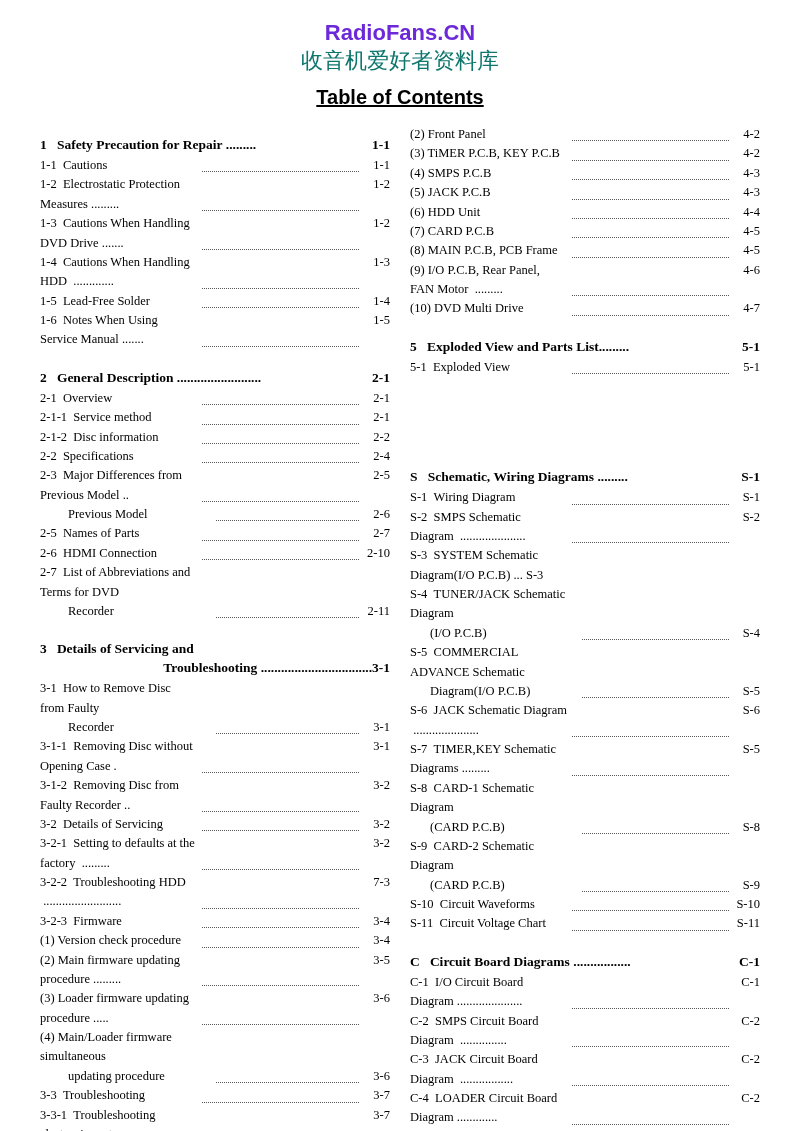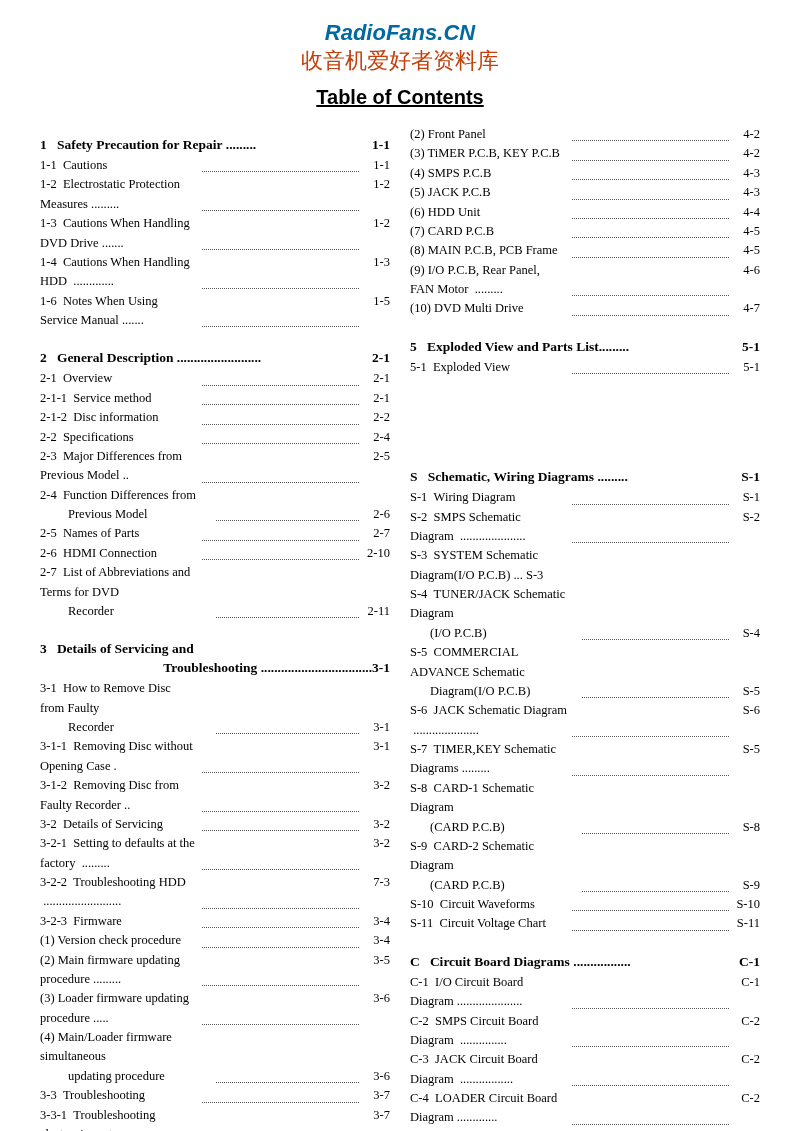--- a/index.html
+++ b/index.html
@@ -17,27 +17,26 @@
       background: #fff;
       padding: 20px 40px 30px 40px;
     }
     .header {
       text-align: center;
       margin-bottom: 10px;
     }
     .site-name {
       font-size: 22px;
       font-weight: bold;
-      font-style: italic;
-      color: #0369a1;
+      color: #6d28d9;
       font-family: Arial, sans-serif;
     }
     .site-subtitle {
       font-size: 22px;
-      color: #c2410c;
+      color: #0f766e;
       font-family: Liberation Serif, serif;
       margin-bottom: 8px;
     }
     .toc-title {
       text-align: center;
       font-size: 20px;
       font-weight: bold;
       font-family: Arial, sans-serif;
       margin-bottom: 16px;
       text-decoration: underline;
@@ -122,20 +121,25 @@
           <span class="label">1-3 &nbsp;Cautions When Handling DVD Drive .......</span>
           <span class="dots"></span>
           <span class="pg">1-2</span>
         </div>
       <div class="toc-entry">
           <span class="label">1-4 &nbsp;Cautions When Handling HDD &nbsp;.............</span>
           <span class="dots"></span>
           <span class="pg">1-3</span>
         </div>
       <div class="toc-entry">
+          <span class="label">1-5 &nbsp;Lead-Free Solder</span>
+          <span class="dots"></span>
+          <span class="pg">1-4</span>
+        </div>
+      <div class="toc-entry">
           <span class="label">1-6 &nbsp;Notes When Using Service Manual .......</span>
           <span class="dots"></span>
           <span class="pg">1-5</span>
         </div>
 
       <div class="spacer"></div>
 
       <div class="section-header">
         <span>2 &nbsp; <b>General Description</b> .........................</span>
         <span class="pg">2-1</span>
@@ -157,25 +161,20 @@
         </div>
       <div class="toc-entry">
           <span class="label">2-2 &nbsp;Specifications</span>
           <span class="dots"></span>
           <span class="pg">2-4</span>
         </div>
       <div class="toc-entry">
           <span class="label">2-3 &nbsp;Major Differences from Previous Model ..</span>
           <span class="dots"></span>
           <span class="pg">2-5</span>
-        </div>
-      <div class="toc-entry">
-          <span class="label">2-4 &nbsp;Function Differences from</span>
-          <span class="dots" style="visibility:hidden"></span>
-          <span class="pg"></span>
         </div>
       <div class="toc-entry">
           <span class="label" style="padding-left:28px">Previous Model</span>
           <span class="dots"></span>
           <span class="pg">2-6</span>
         </div>
       <div class="toc-entry">
           <span class="label">2-5 &nbsp;Names of Parts</span>
           <span class="dots"></span>
           <span class="pg">2-7</span>

